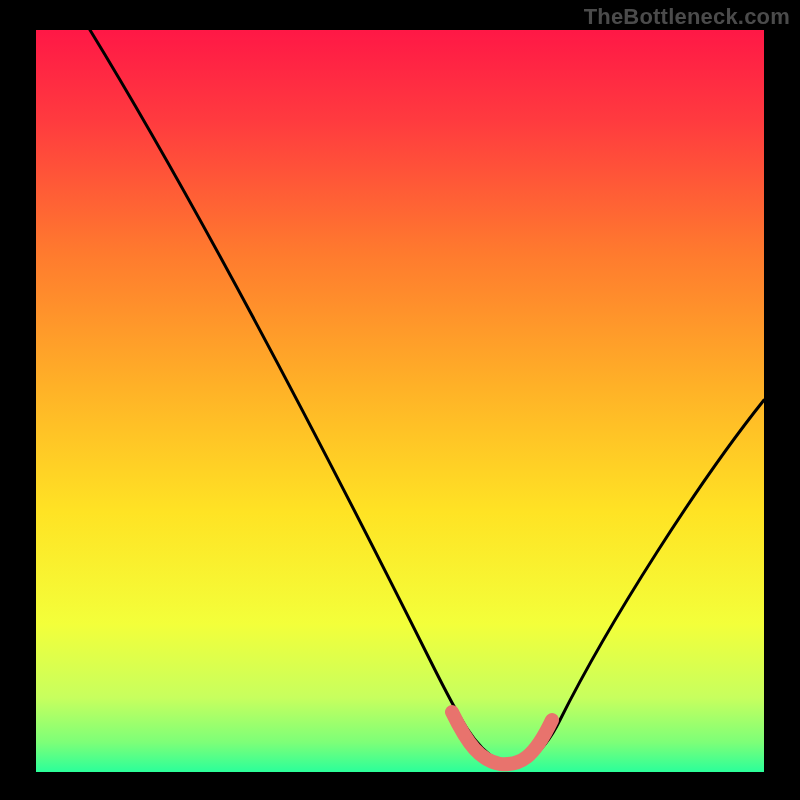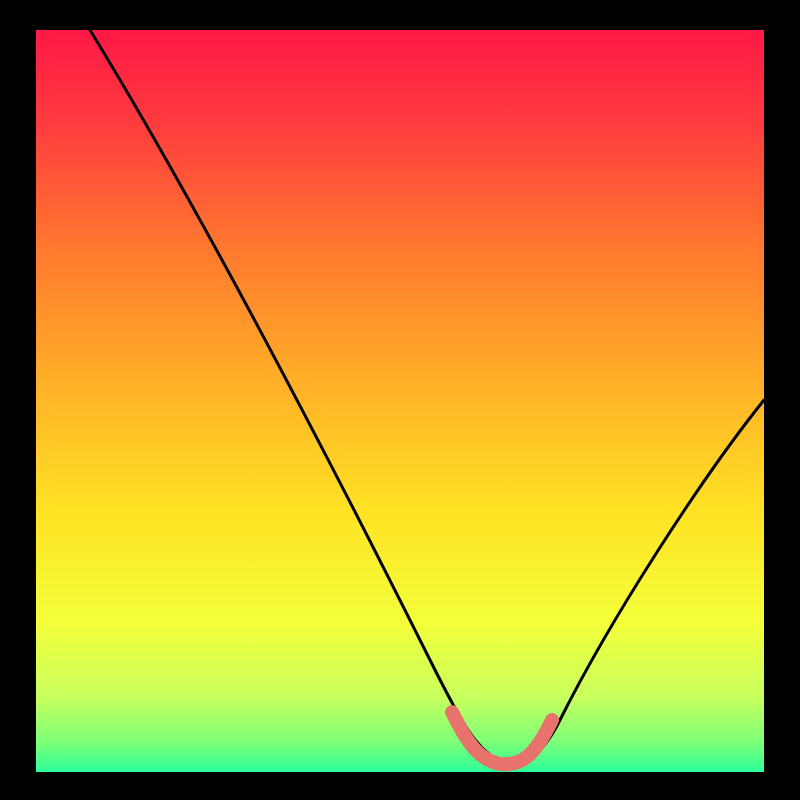--- a/index.html
+++ b/index.html
@@ -29,20 +29,21 @@
   }
   svg {
     display: block;
   }
 </style>
 </head>
 <body>
 
 <div class="frame">
 
+  <div class="watermark">TheBottleneck.com</div>
 
   <svg width="800" height="800" viewBox="0 0 800 800">
     <defs>
       <linearGradient id="bg-grad" x1="0" y1="0" x2="0" y2="1">
         <stop offset="0%" stop-color="#ff1846"></stop>
         <stop offset="12%" stop-color="#ff3a3f"></stop>
         <stop offset="30%" stop-color="#ff7a2e"></stop>
         <stop offset="48%" stop-color="#ffb127"></stop>
         <stop offset="65%" stop-color="#ffe324"></stop>
         <stop offset="80%" stop-color="#f3ff3a"></stop>

